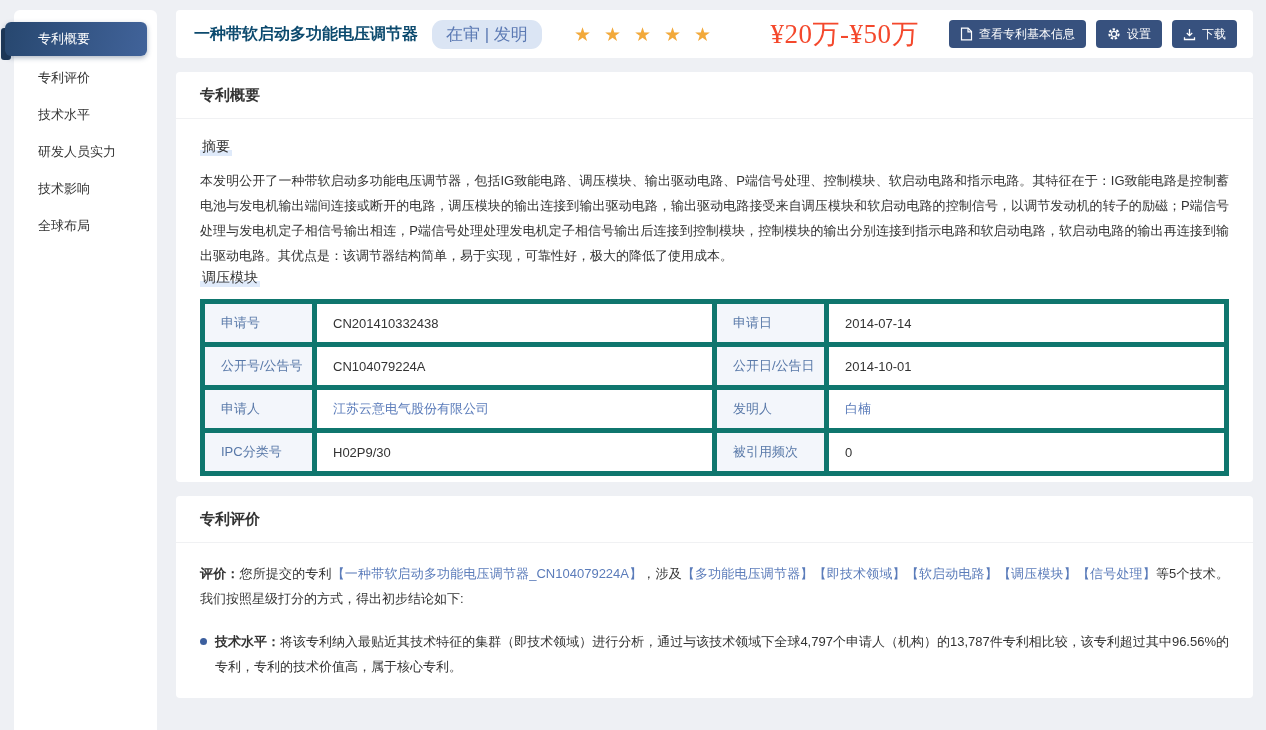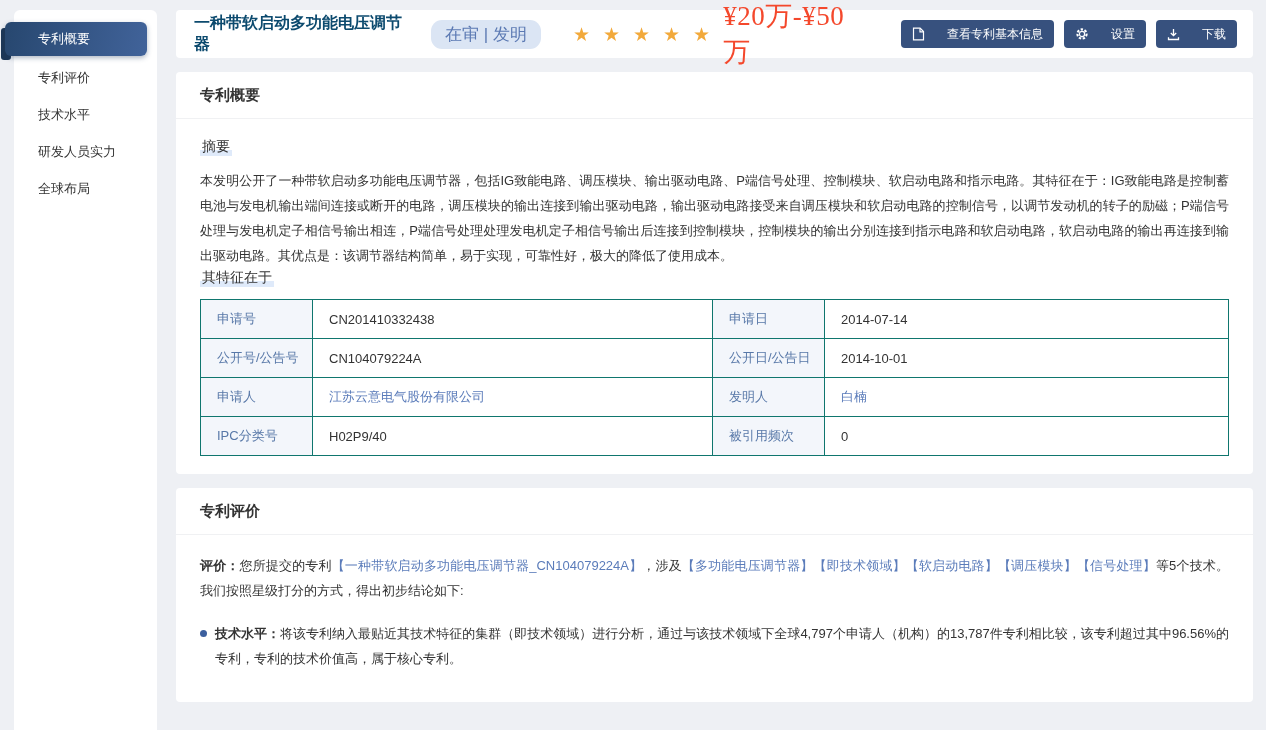--- a/index.html
+++ b/index.html
@@ -66,46 +66,46 @@
     color: var(--price_red,#f4482c);
     font-size: 27px; letter-spacing: 0.5px;
     font-family: Liberation Serif, serif;
   }
   .header-actions { display: flex; gap: 10px; margin-left: 30px; }
   .btn {
     background: var(--button_bg,#37517e);
     color: #fff; border: none; border-radius: 4px;
     height: 28px; padding: 0 11px;
     font-size: 12px; font-family: inherit;
-    display: inline-flex; align-items: center; gap: 22px;
+    display: inline-flex; align-items: center; gap: 6px;
     cursor: pointer; white-space: nowrap;
   }
   .btn svg { display: block; }
   
   .content-card { margin-top: 14px; }
   .card-title {
     font-size: 15px; font-weight: bold; color: #333;
     padding: 14px 24px 13px;
     border-bottom: 1px solid #f0f1f3;
   }
-  .card-body { padding: 18px 24px 18px; }
+  .card-body { padding: 18px 24px 6px; }
   .section-label {
     display: inline-block;
     font-size: 14px; color: #333;
     background: linear-gradient(to top, var(--label_hl,#dfeafa) 36%, transparent 36%);
     padding: 0 2px;
     margin-bottom: 12px;
   }
   .abstract {
     font-size: 13px; color: #333;
     line-height: 25px; text-align: justify;
   }
   
   table.info { width: 100%; border-collapse: collapse; font-size: 13px; table-layout: fixed; }
-  table.info td { border: 1px solid #0f766e; padding: 10px 16px; overflow: hidden; white-space: nowrap; }
+  table.info td { border: 5px solid #0f766e; padding: 10px 16px; overflow: hidden; white-space: nowrap; }
   td.lbl {
     width: 112px;
     background: var(--label_bg,#f3f6fb);
     color: var(--label_text,#5878a8);
   }
   td.v1 { width: 400px; }
   .link { color: var(--link_blue,#5b7cba); cursor: pointer; }
   
   .eval-text { font-size: 13px; line-height: 25px; text-align: justify; margin-bottom: 18px; }
   .eval-text b { font-weight: bold; }
@@ -125,20 +125,21 @@
   }
 </style>
 </head>
 <body>
 
 <aside class="sidebar">
   <div class="nav-item active">专利概要</div>
   <div class="nav-item">专利评价</div>
   <div class="nav-item">技术水平</div>
   <div class="nav-item">研发人员实力</div>
+  <div class="nav-item">技术影响</div>
   <div class="nav-item">全球布局</div>
 </aside>
 
 <main class="main">
 
   <div class="card header-card">
     <span class="patent-title">一种带软启动多功能电压调节器</span>
     <span class="status-badge">在审 | 发明</span>
     <span class="stars"><span>★</span><span>★</span><span>★</span><span>★</span><span>★</span></span>
     <span class="price">¥20万-¥50万</span>
@@ -172,21 +173,21 @@
       </button>
     </span>
   </div>
 
   <section class="card content-card">
     <div class="card-title">专利概要</div>
     <div class="card-body">
       <div class="section-label">摘要</div>
       <p class="abstract">本发明公开了一种带软启动多功能电压调节器，包括IG致能电路、调压模块、输出驱动电路、P端信号处理、控制模块、软启动电路和指示电路。其特征在于：IG致能电路是控制蓄电池与发电机输出端间连接或断开的电路，调压模块的输出连接到输出驱动电路，输出驱动电路接受来自调压模块和软启动电路的控制信号，以调节发动机的转子的励磁；P端信号处理与发电机定子相信号输出相连，P端信号处理处理发电机定子相信号输出后连接到控制模块，控制模块的输出分别连接到指示电路和软启动电路，软启动电路的输出再连接到输出驱动电路。其优点是：该调节器结构简单，易于实现，可靠性好，极大的降低了使用成本。</p>
 
-      <div class="section-label">其特征在于</div>
+      <div class="section-label">调压模块</div>
       <table class="info">
         <tbody>
           <tr>
             <td class="lbl">申请号</td>
             <td class="v1">CN201410332438</td>
             <td class="lbl">申请日</td>
             <td>2014-07-14</td>
           </tr>
           <tr>
             <td class="lbl">公开号/公告号</td>
@@ -195,21 +196,21 @@
             <td>2014-10-01</td>
           </tr>
           <tr>
             <td class="lbl">申请人</td>
             <td class="v1"><span class="link">江苏云意电气股份有限公司</span></td>
             <td class="lbl">发明人</td>
             <td><span class="link">白楠</span></td>
           </tr>
           <tr>
             <td class="lbl">IPC分类号</td>
-            <td class="v1">H02P9/40</td>
+            <td class="v1">H02P9/30</td>
             <td class="lbl">被引用频次</td>
             <td>0</td>
           </tr>
         </tbody>
       </table>
     </div>
   </section>
 
   <section class="card content-card">
     <div class="card-title">专利评价</div>

